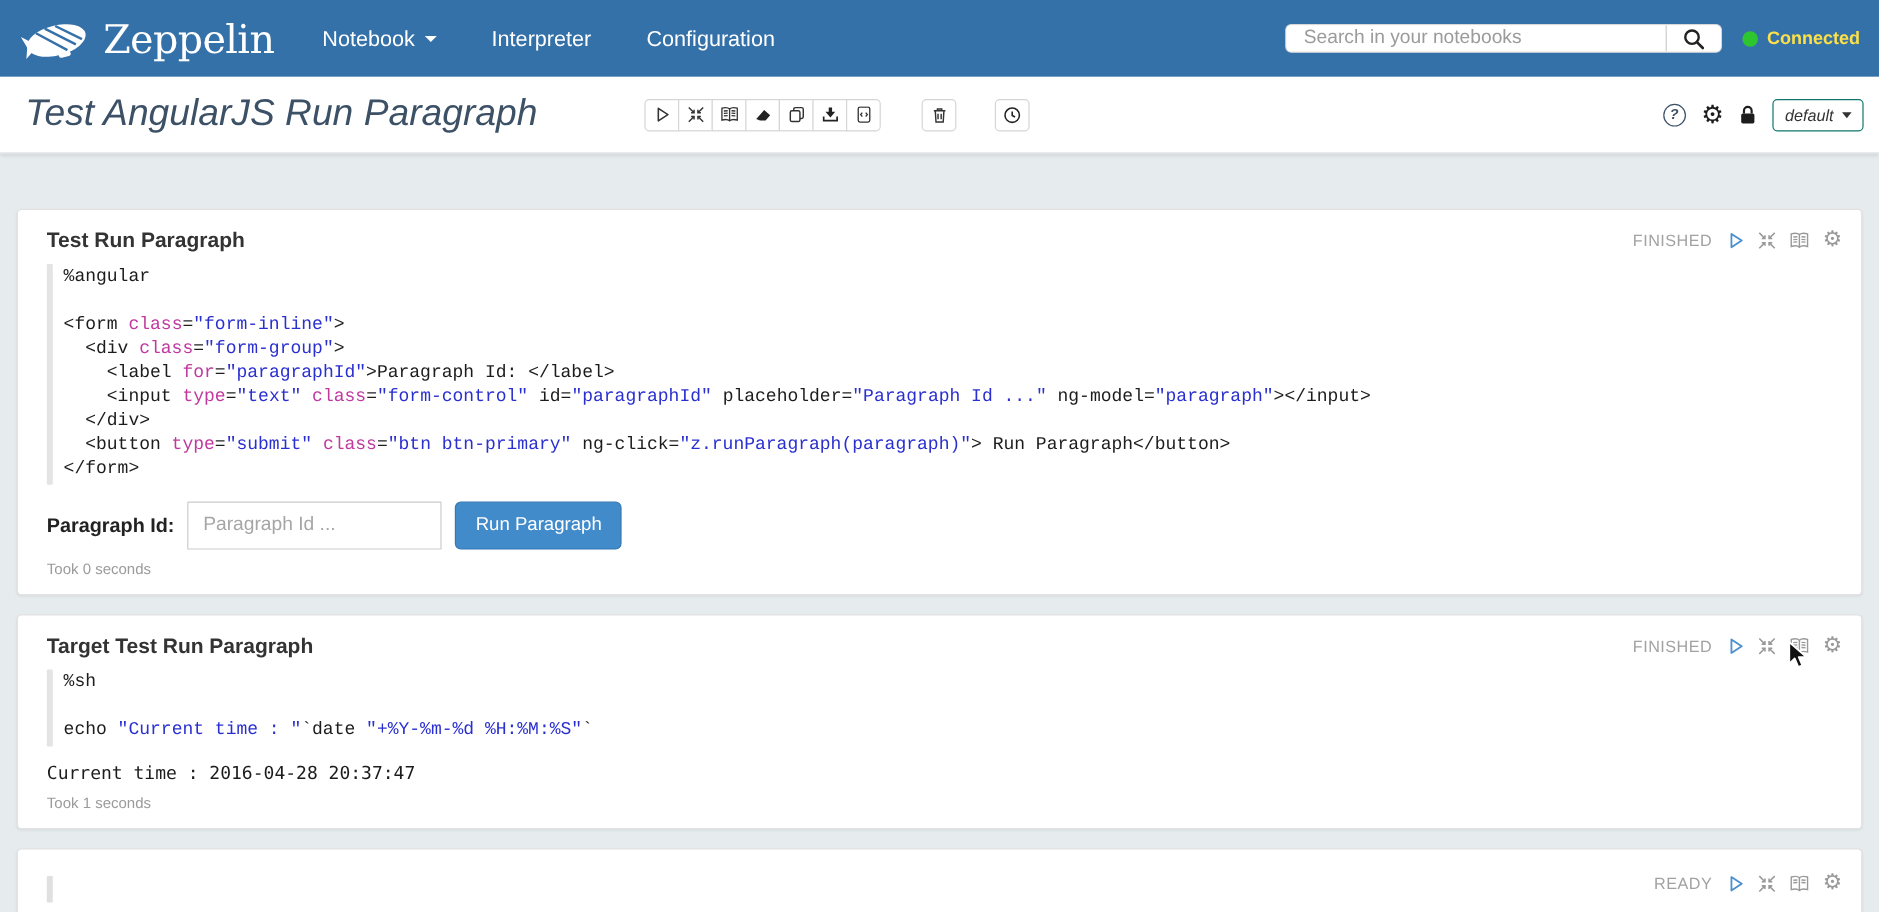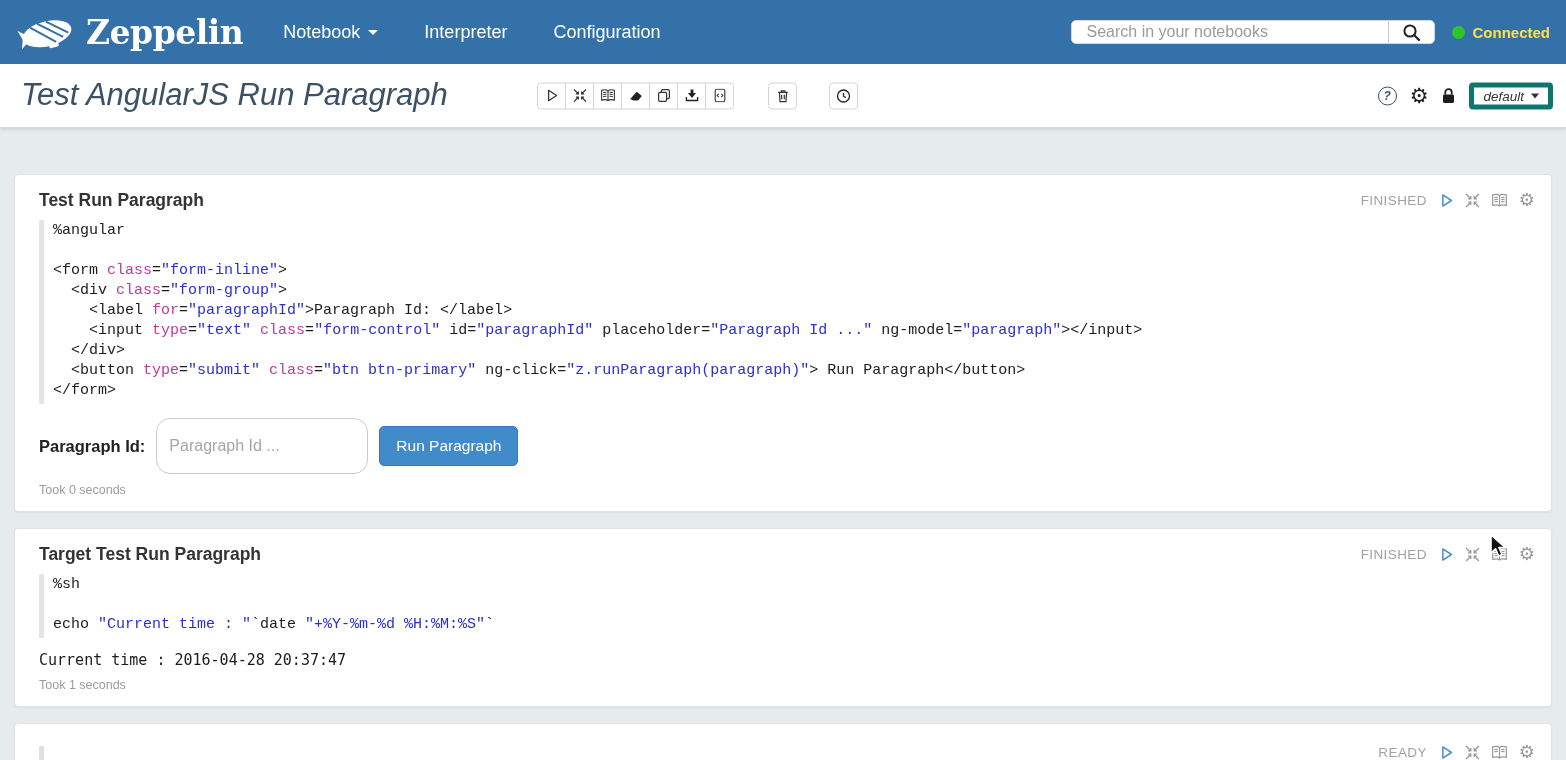--- a/index.html
+++ b/index.html
@@ -11,21 +11,21 @@
     overflow:hidden;
   }
   
   .navbar {
     height:64px; background:#3571a9;
     display:flex; align-items:center;
     padding:0 16px; position:relative;
   }
   .brand { display:flex; align-items:center; gap:10px; }
   .brand-text {
-    font-family:"DejaVu Serif", serif; font-weight:bold;
+    font-family:"DejaVu Serif", serif; font-weight:normal;
     font-size:33px; color:#fff; letter-spacing:-0.5px;
   }
   .nav-items { display:flex; align-items:center; margin-left:40px; gap:46px; }
   .nav-item { color:#fff; font-size:18px; cursor:pointer; display:flex; align-items:center; gap:8px; }
   .caret-down {
     width:0; height:0; border-left:5px solid transparent; border-right:5px solid transparent;
     border-top:5px solid #fff; display:inline-block;
   }
   .nav-right { margin-left:auto; display:flex; align-items:center; }
   .search-group {
@@ -66,21 +66,21 @@
   .btn-group .tbtn:last-child { border-radius:0 4px 4px 0; }
   .tbtn.single { border-radius:4px; margin-left:0; }
   .sep34 { width:34px; } .sep32 { width:32px; }
   .header-right { position:absolute; right:13px; top:50%; transform:translateY(-50%); display:flex; align-items:center; gap:13px; }
   .help-icon {
     width:19px; height:19px; border-radius:50%; border:1.6px solid #3c5166; color:#3c5166;
     display:flex; align-items:center; justify-content:center; font-size:12px; font-weight:bold; cursor:pointer;
   }
   .gear-glyph { font-size:21px; color:#1d1d1d; line-height:1; cursor:pointer; font-family:"DejaVu Sans", sans-serif; }
   .default-btn {
-    height:27px; border:5px solid #0f766e; border-radius:4px; background:#fff;
+    height:27px; border:1px solid #0f766e; border-radius:4px; background:#fff;
     display:flex; align-items:center; gap:7px; padding:0 9px; font-size:13.5px; color:#333; cursor:pointer;
   }
   .default-btn .caret-down { border-top-color:#333; border-left-width:4px; border-right-width:4px; }
   
   .content { padding:14px 14px 0 14px;margin-top:32px; }
   .card {
     background:#fff; border:1px solid #e2e2e2; border-radius:4px;
     box-shadow:0 1px 2px rgba(0,0,0,0.05);
     padding:10px 16px 14px 24px; margin-bottom:16px; position:relative;
   }
@@ -91,21 +91,21 @@
   .picon { color:#999; display:flex; cursor:pointer; }
   .picon.play { color:#4a8fce; }
   .gear-small { font-size:18px; color:#999; line-height:1; cursor:pointer; font-family:"DejaVu Sans", sans-serif; }
   .code { display:flex; margin-top:5px; }
   .gutter { width:5px; background:#e4e4e4; margin-right:9px; border-radius:1px; }
   .lines { font-family:Liberation Mono, monospace; font-size:15px; line-height:20px; color:#1c1c1c; padding:1px 0 3px 0; white-space:pre; }
   .tk-t { color:#1c1c1c; } .tk-a { color:#c0399f; } .tk-s { color:#2a2fd0; } .tk-m { color:#1c1c1c; }
   .form-row { display:flex; align-items:center; margin-top:14px; gap:11px; }
   .form-label { font-size:16.5px; font-weight:bold; color:#222; }
   .pid-input {
-    width:212px; height:56px; border:1px solid #ccc; border-radius:14px; padding:0 12px;
+    width:212px; height:40px; border:1px solid #ccc; border-radius:1px; padding:0 12px;
     font-size:16px; color:#555; outline:none; font-family:"Liberation Sans", sans-serif;
   }
   .pid-input::placeholder { color:#a6a6a6; }
   .run-btn {
     height:40px; padding:0 16px; background:#428bca; border:1px solid #3579b8; border-radius:5px;
     color:#fff; font-size:15.5px; cursor:pointer; font-family:"Liberation Sans", sans-serif;
   }
   .took { color:#9b9b9b; font-size:12.5px; margin-top:9px; }
   .output { font-family:"DejaVu Sans Mono", monospace; font-size:15px; color:#1c1c1c; margin-top:13px; }
   .card.empty { min-height:82px; padding-bottom:36px; }

